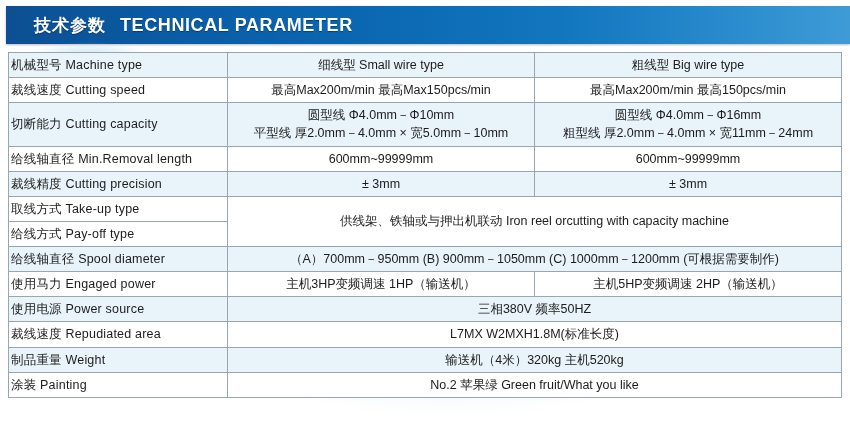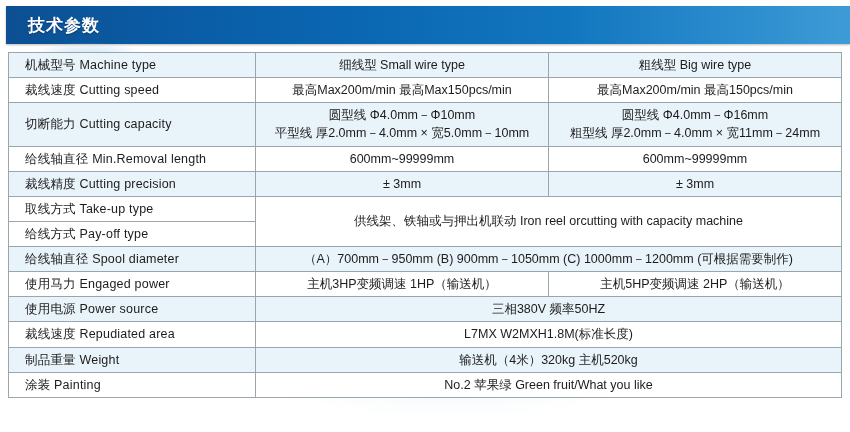--- a/index.html
+++ b/index.html
@@ -30,21 +30,21 @@
     background: linear-gradient(90deg,
         #0d4f92 0%,
         #0a5ba4 18%,
         #0b67b2 42%,
         #1276bf 66%,
         #2a8ccd 86%,
         #3e9bd6 100%);
     display: flex;
     align-items: center;
     box-sizing: border-box;
-    padding-left: 22px;
+    padding-left: 28px;
     box-shadow: 0 1px 2px rgba(0,0,0,.28);
   }
   .banner-cn {
     color: #ffffff;
     font-size: 17px;
     font-weight: bold;
     letter-spacing: 1px;
     line-height: 1;
     text-shadow: 0 1px 1px rgba(0,0,0,.35);
   }
@@ -86,21 +86,21 @@
     width: 834px;
   }
   table.spec {
     width: 100%;
     border-collapse: collapse;
     table-layout: fixed;
   }
   table.spec td {
     border: 1px solid #9aa6ad;
     font-size: 12.5px;
-    padding: 3px 16px;
+    padding: 3px 2px;
     vertical-align: middle;
     line-height: 1.45;
     color: #1c1c1c;
   }
   td.label {
     width: 214px;
     padding-left: 14px;
     text-align: left;
     font-size: 12.7px;
     letter-spacing: .2px;
@@ -113,20 +113,21 @@
   .twoline { line-height: 1.35; font-size: 12px; }
   .nowrap { white-space: nowrap; }
   .h-sm { font-size: 12.2px; }
 </style>
 </head>
 <body>
 
 <div class="banner-wrap">
   <div class="banner">
     <span class="banner-cn">技术参数</span>
+    <span class="banner-en">TECHNICAL PARAMETER</span>
   </div>
 </div>
 <div class="glow"></div>
 <div class="glow2"></div>
 
 <div class="table-wrap">
   <table class="spec">
     <tbody>
 
       <tr class="tint">

